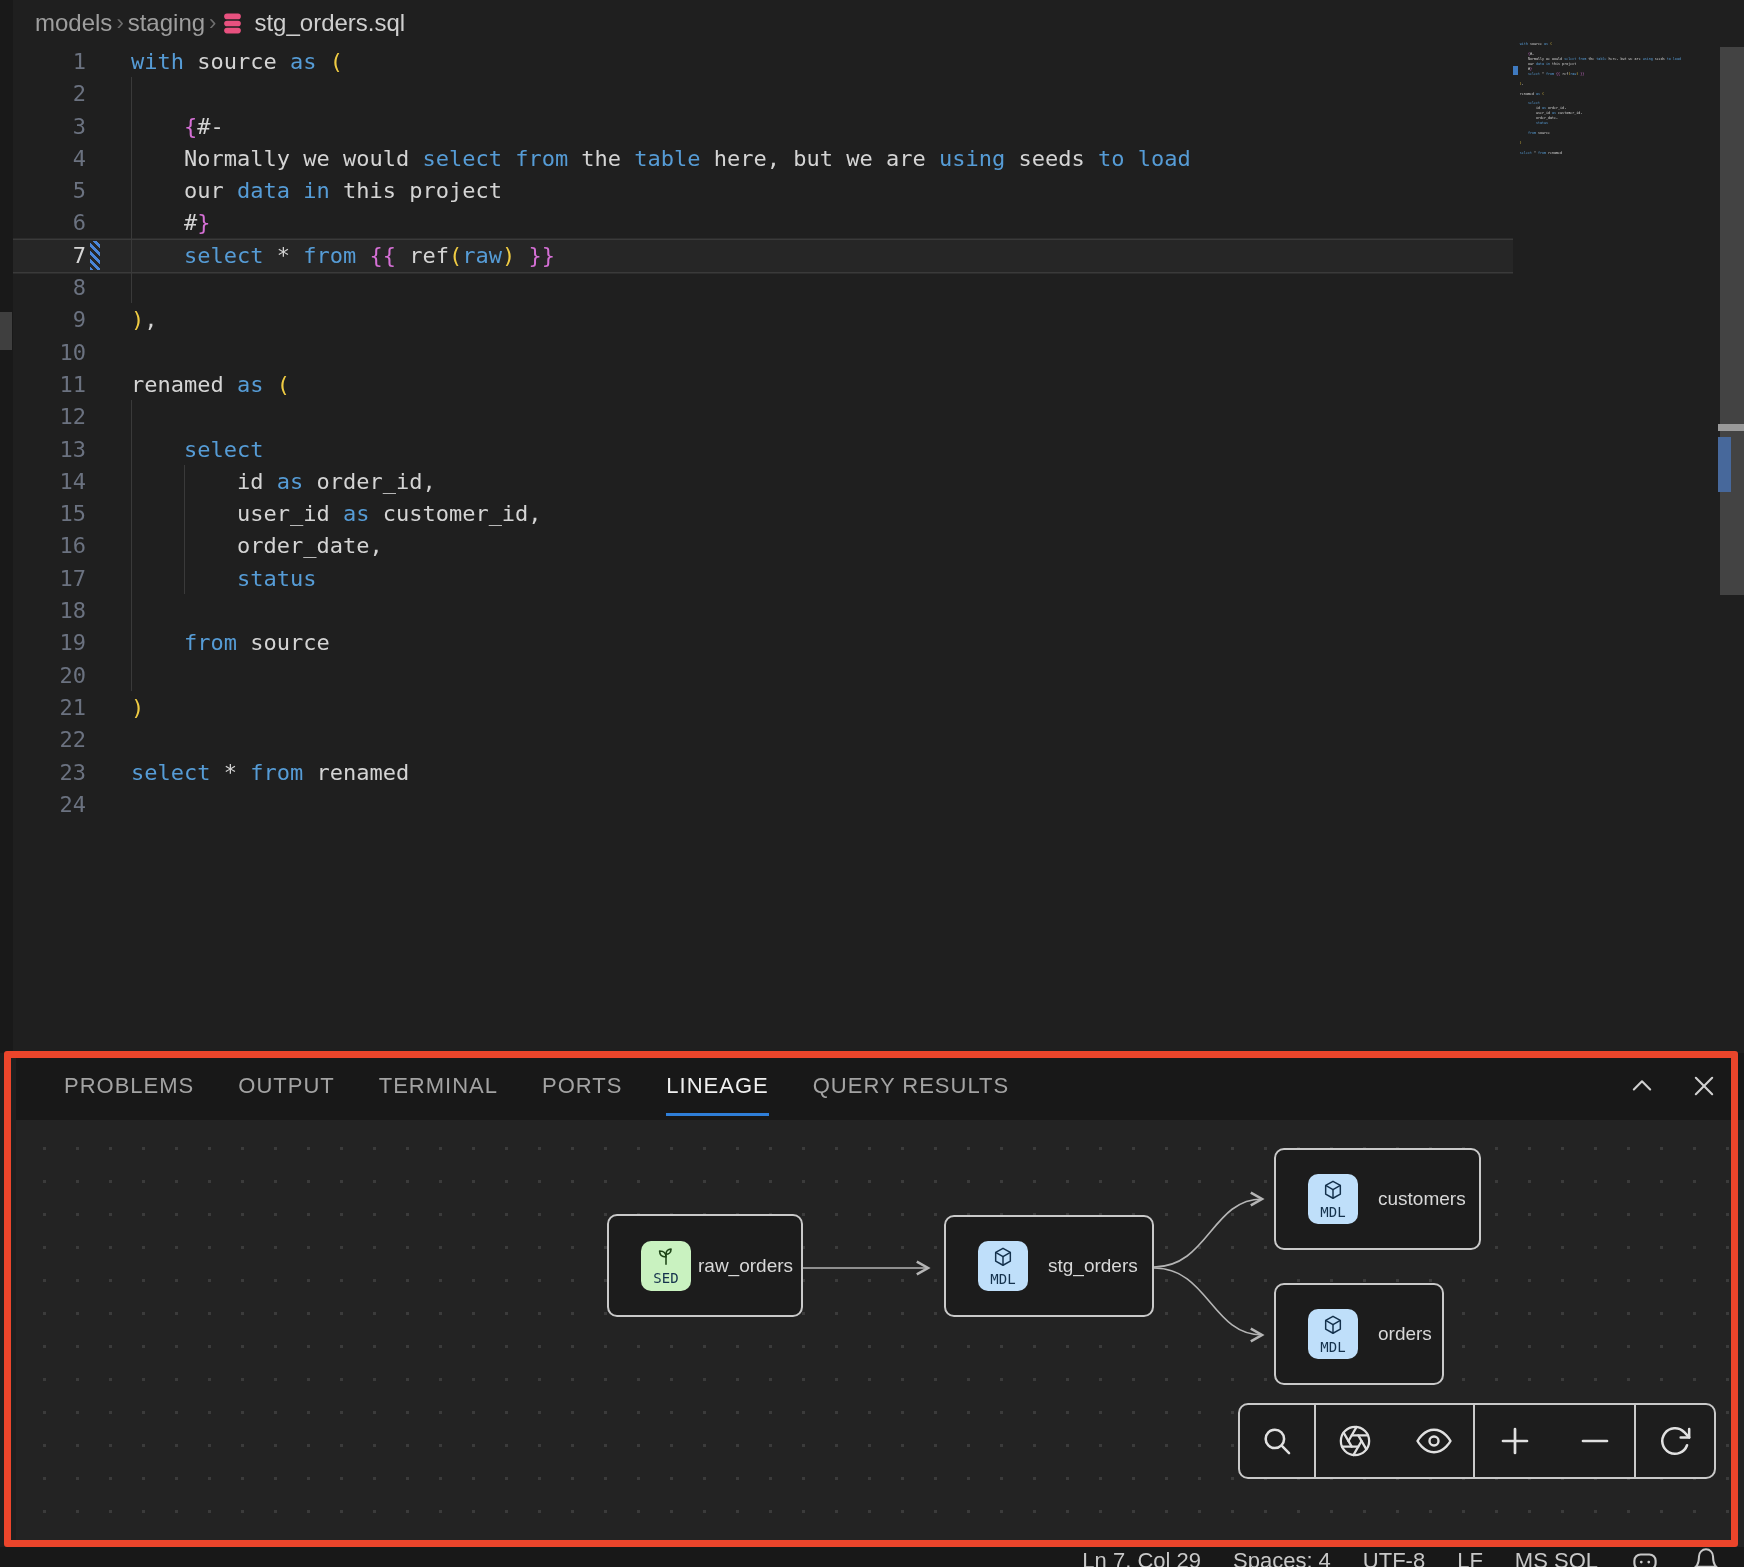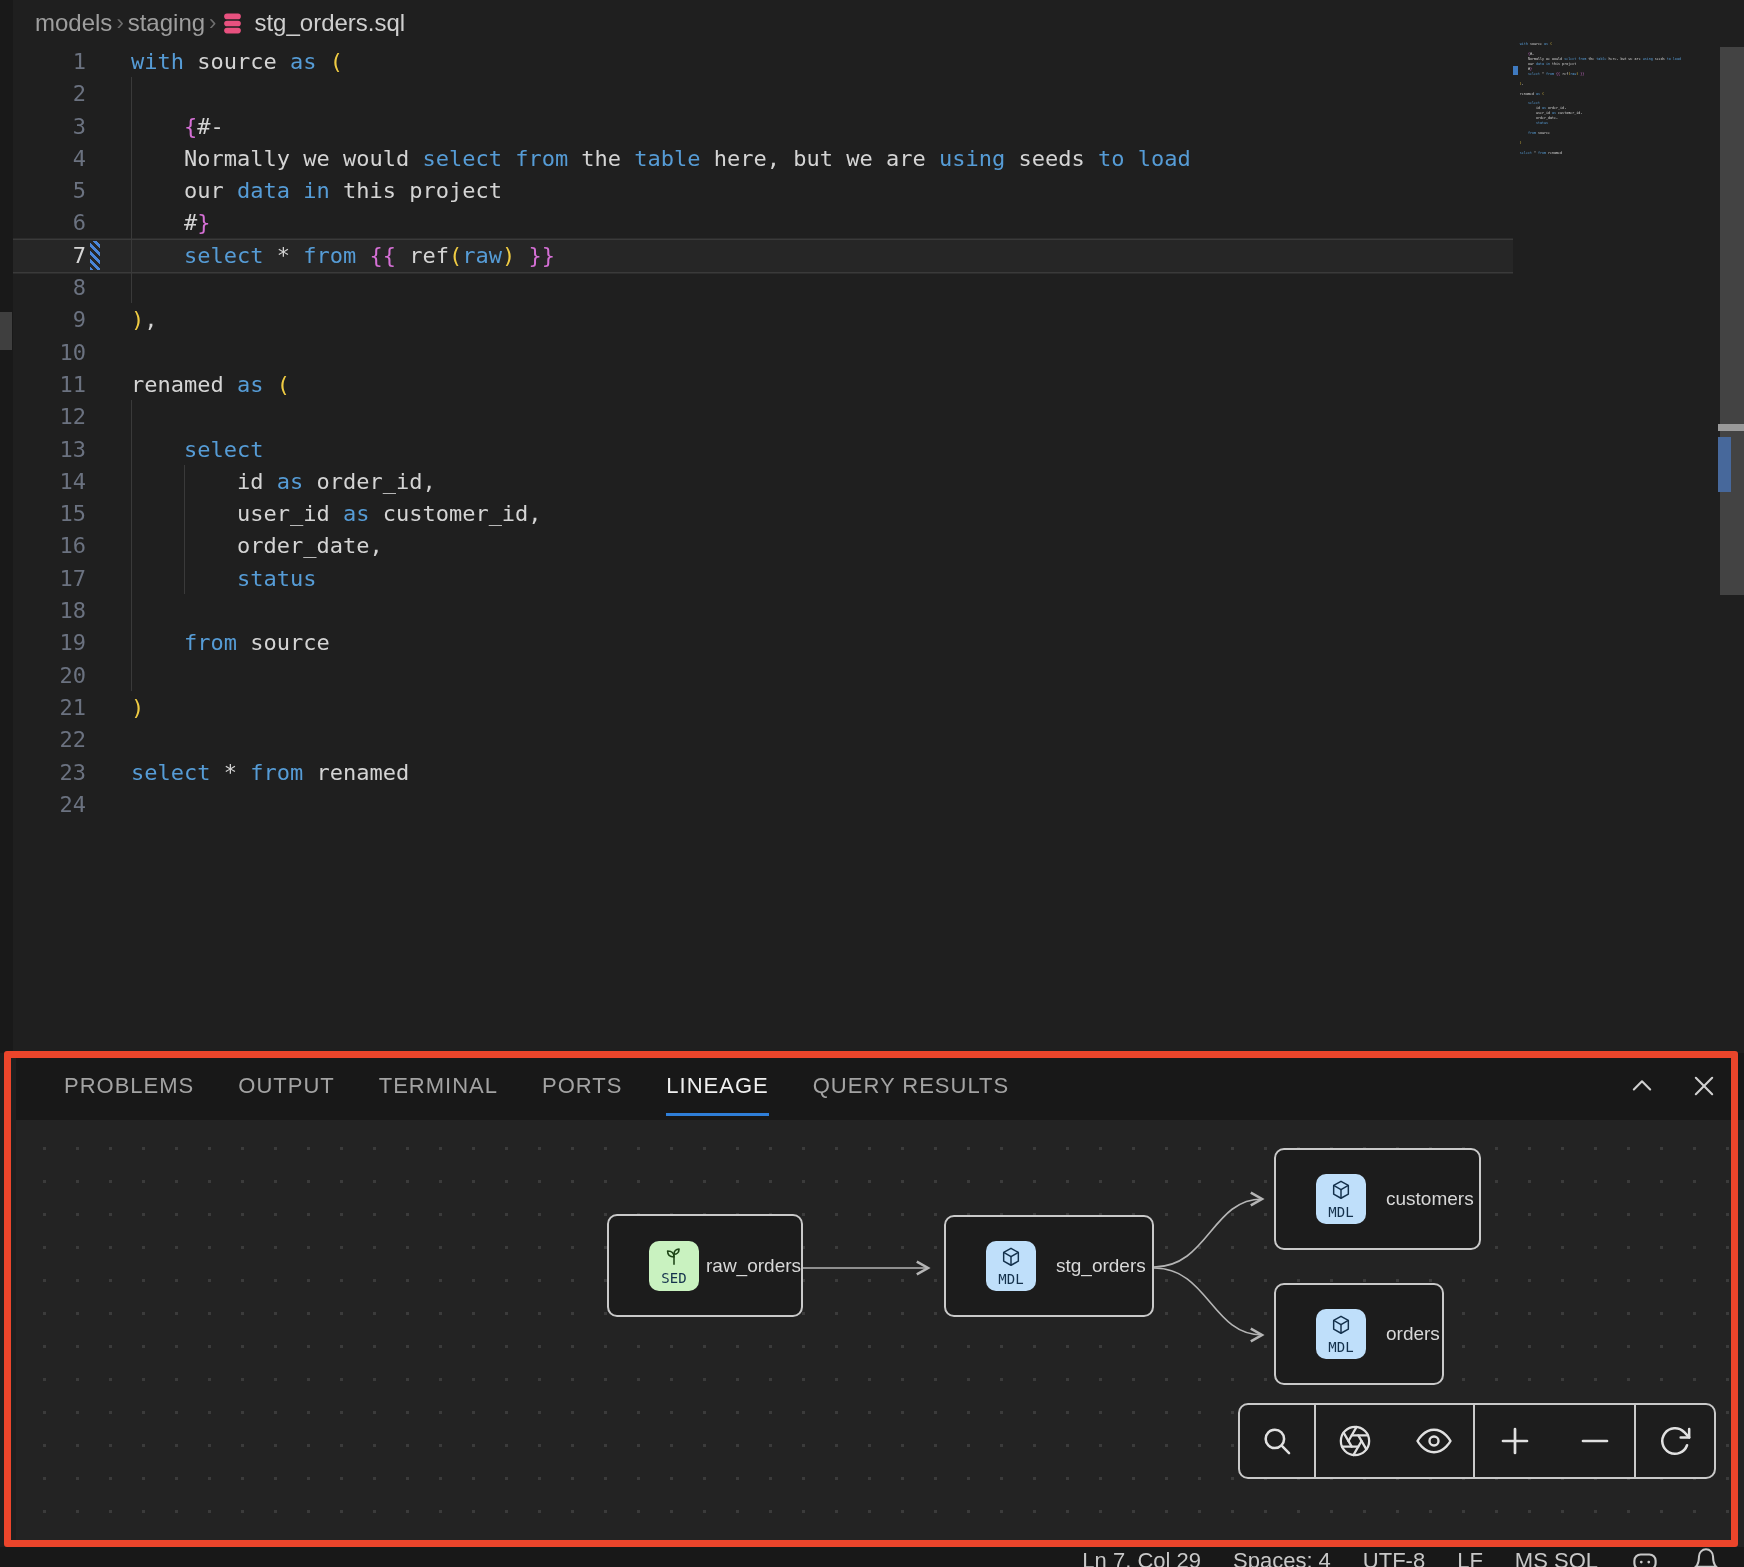--- a/index.html
+++ b/index.html
@@ -47,21 +47,21 @@
   .tab.active{color:#f0f0f0;border-bottom-color:#2F7FD9;}
   .panel-actions{margin-left:auto;display:flex;align-items:center;gap:34px;padding-right:42px;height:54px;margin-top:6px;}
   .panel-actions svg{display:block;}
 
   
   .canvas{position:absolute;left:0;top:67px;width:1744px;height:474px;background:#232323;
           background-image:radial-gradient(circle,#3b3b3b 1.6px,transparent 1.8px);
           background-size:33px 33px;background-position:12px 12px;}
   .edges{position:absolute;left:0;top:0;width:1744px;height:474px;}
   .node{position:absolute;background:#1c1c1c;border:2px solid #c9c9c9;border-radius:10px;
-        display:flex;align-items:center;gap:20px;padding-left:40px;box-sizing:border-box;}
+        display:flex;align-items:center;gap:20px;padding-left:32px;box-sizing:border-box;}
   .badge{width:50px;height:50px;border-radius:10px;display:flex;flex-direction:column;
          align-items:center;justify-content:center;flex:0 0 auto;}
   .badge .btxt{font-family:"DejaVu Sans Mono",monospace;font-size:14px;color:#14314c;margin-top:-1px;}
   .node .nlabel{font-size:19px;color:#d8d8d8;}
 
   .graph-toolbar{position:absolute;left:1222px;top:283px;width:478px;height:76px;box-sizing:border-box;
       background:#1d1d1d;border:2px solid #c9c9c9;border-radius:10px;display:flex;overflow:hidden;}
   .gt-cell{display:flex;align-items:center;justify-content:space-around;border-right:2px solid #c9c9c9;}
   .gt-cell:last-child{border-right:none;}
   .gt-btn{display:flex;align-items:center;justify-content:center;width:56px;height:100%;cursor:pointer;}

